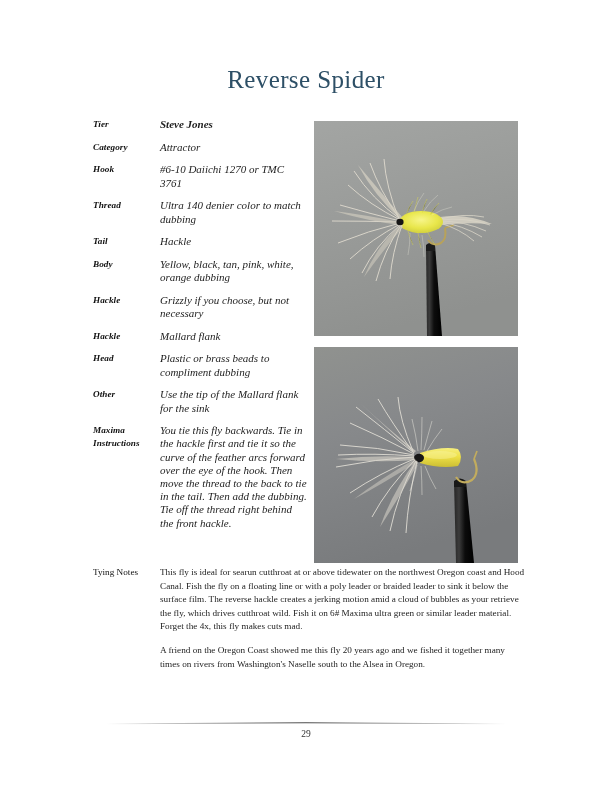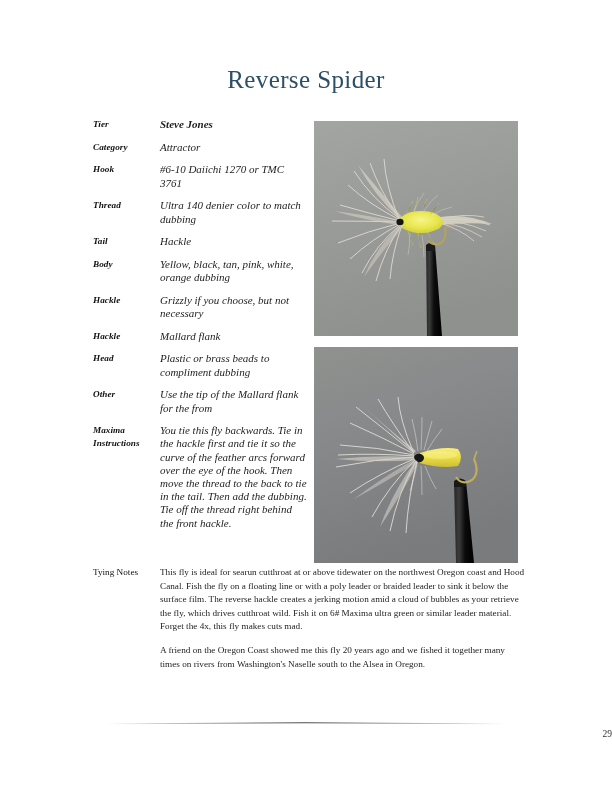--- a/index.html
+++ b/index.html
@@ -121,21 +121,21 @@
     left: 106px;
     top: 722px;
     width: 400px;
     height: 3px;
   }
   .page-number {
     position: absolute;
     left: 0;
     top: 729px;
     width: 612px;
-    text-align: right;
+    text-align: center;
     font-size: 9.5px;
     color: #333333;
     font-family: "Liberation Serif", "DejaVu Serif", serif;
   }
 </style>
 </head>
 <body>
 
 <div class="page">
 
@@ -173,21 +173,21 @@
       <div class="spec-row">
         <div class="spec-label">Hackle</div>
         <div class="spec-value">Mallard flank</div>
       </div>
       <div class="spec-row">
         <div class="spec-label">Head</div>
         <div class="spec-value">Plastic or brass beads to compliment dubbing</div>
       </div>
       <div class="spec-row">
         <div class="spec-label">Other</div>
-        <div class="spec-value">Use the tip of the Mallard flank for the from</div>
+        <div class="spec-value">Use the tip of the Mallard flank for the sink</div>
       </div>
       <div class="spec-row">
         <div class="spec-label">Maxima Instructions</div>
         <div class="spec-value">You tie this fly backwards. Tie in the hackle first and tie it so the curve of the feather arcs forward over the eye of the hook. Then move the thread to the back to tie in the tail. Then add the dubbing. Tie off the thread right behind the front hackle.</div>
       </div>
     </div>
 
   <div class="notes-block">
     <div class="notes-label">Tying Notes</div>
     <div class="notes-body" id="notes-body">

